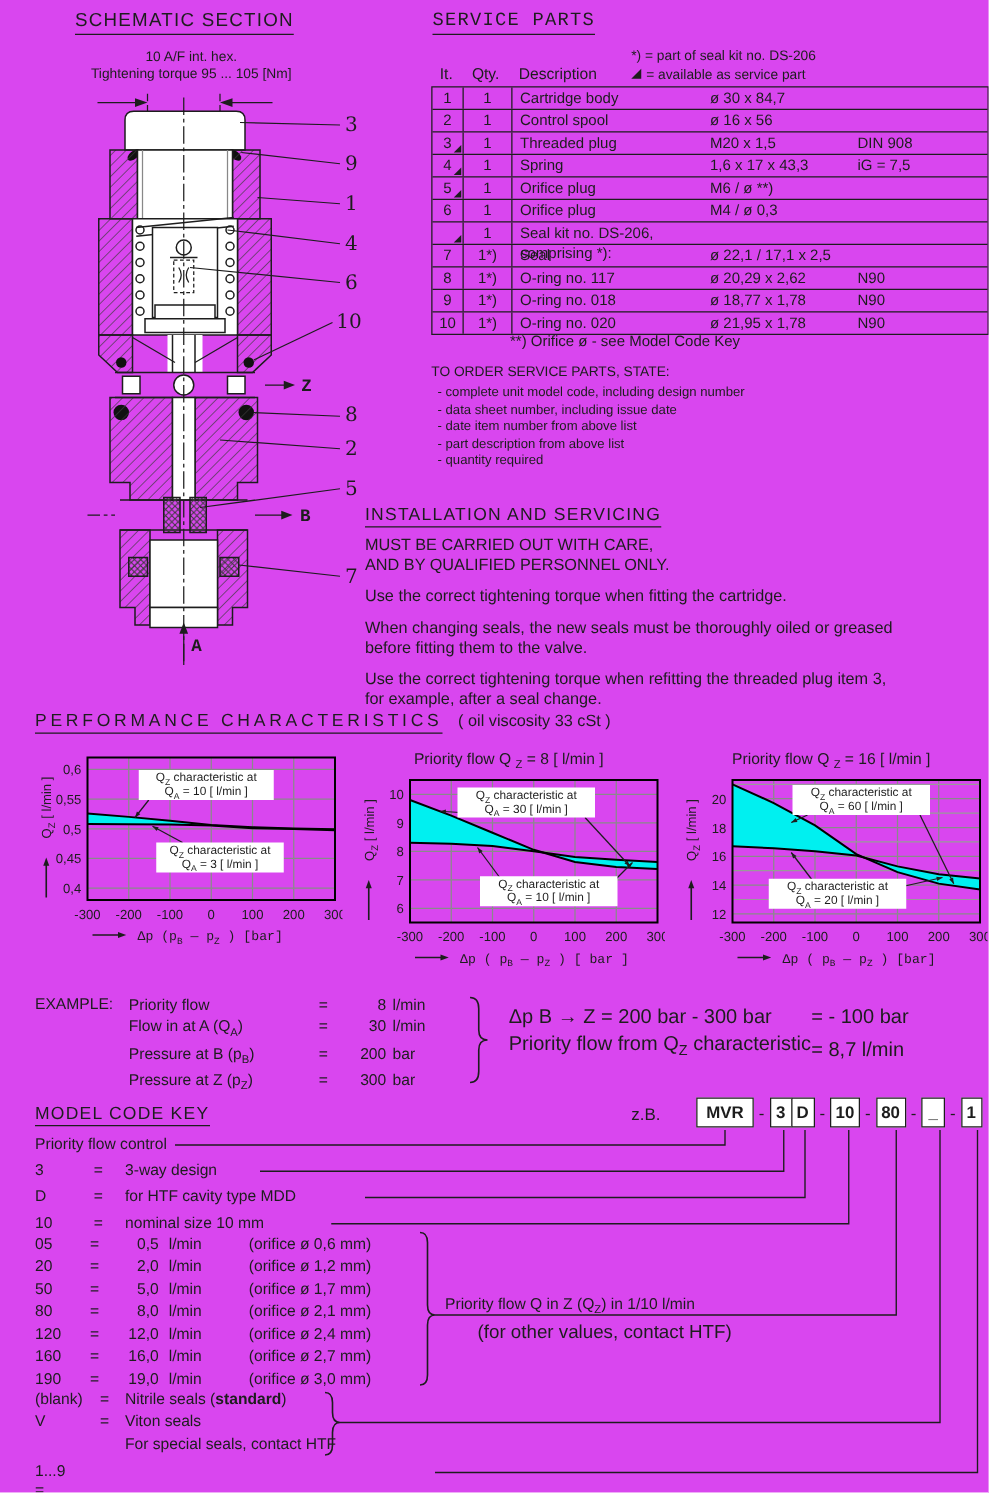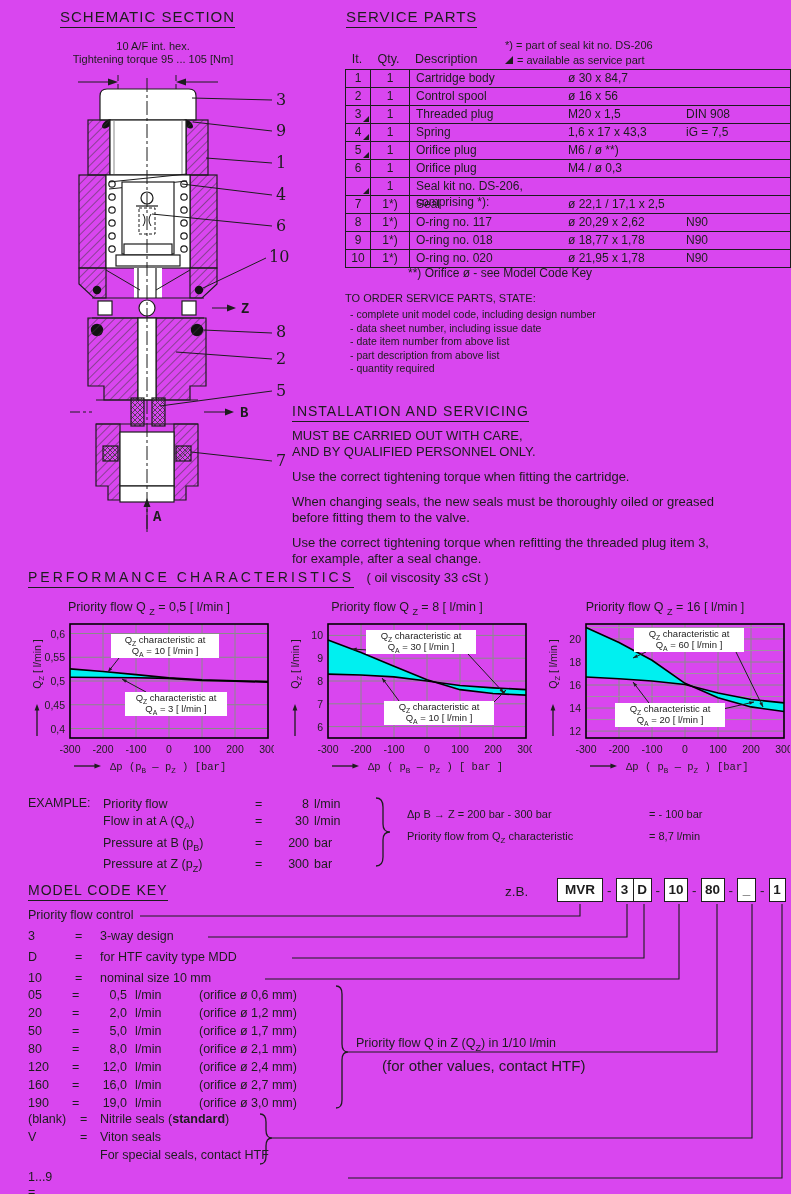--- a/index.html
+++ b/index.html
@@ -27,21 +27,21 @@
   .inst-p{font-size:13px;line-height:16px;margin:0 0 9px 0;white-space:pre-line;}
   
   .chart-title{font-size:12.5px;text-align:center;height:18px;}
   .chart-box{width:250px;}
   
   .ex-row{display:flex;font-size:12.5px;line-height:17px;}
   .ex-label{width:152px;}
   .ex-eq{width:14px;}
   .ex-num{width:40px;text-align:right;}
   .ex-unit{width:50px;padding-left:5px;}
-  .exr-row{display:flex;font-size:11px;line-height:16px;}
+  .exr-row{display:flex;font-size:16px;line-height:16px;align-items:flex-end;}
   .exr-left{width:242px;}
   
   .mc-boxrow{display:flex;align-items:center;font-size:13.5px;}
   .mc-box{border:1.4px solid #1d1d1d;height:22px;line-height:22px;text-align:center;margin:0 3px;padding:0 3px;background:#fff;font-weight:bold;}
   .mc-dash{margin:0 1px;}
   .mc-row{position:absolute;display:flex;font-size:12.5px;line-height:15px;background:transparent;}
   .mc-code{width:47px;}
   .mc-eq{width:25px;}
   .fl-code{width:44px;}
   .fl-eq{width:23px;}
@@ -186,21 +186,21 @@
       <text x="276" y="337">8</text>
       <text x="276" y="364">2</text>
       <text x="276" y="396">5</text>
       <text x="276" y="466">7</text>
       <text x="241" y="313" font-family="Liberation Mono, monospace" font-weight="bold" font-size="14">Z</text>
       <text x="240" y="417" font-family="Liberation Mono, monospace" font-weight="bold" font-size="14">B</text>
       <text x="153" y="521" font-family="Liberation Mono, monospace" font-weight="bold" font-size="14">A</text>
     </g>
   </svg>
 
-  <div class="abs sec-title" style="left:346px;top:8px;">SERVICE PARTS</div>
+  <div class="abs sec-title" style="left:346px;top:8px;font-family:Liberation Mono, monospace;">SERVICE PARTS</div>
   <div class="abs sp-legend" style="left:505px;top:38px;">
     <div>*) = part of seal kit no. DS-206</div>
     <div><span class="tri"></span><span>= available as service part</span></div>
   </div>
   <div class="abs sp-head" style="left:345px;top:52px;width:446px;">
     <div style="width:24px;text-align:center;">It.</div>
     <div style="width:39px;text-align:center;">Qty.</div>
     <div style="padding-left:7px;">Description</div>
   </div>
   <div class="abs sp-table" style="left:345px;top:69px;width:444px;">
@@ -315,21 +315,20 @@
       <p class="inst-p">Use the correct tightening torque when refitting the threaded plug item 3,
 for example, after a seal change.</p>
     </div>
 
   <div class="abs" style="left:28px;top:568px;">
     <span class="sec-title" style="font-size:14px;letter-spacing:3px;">PERFORMANCE CHARACTERISTICS</span>
     <span style="font-size:13px;margin-left:8px;">( oil viscosity 33 cSt )</span>
   </div>
 
   <div class="abs chart-box" style="left:24px;top:600px;">
-    <div class="chart-title">Priority flow Q <span class="sub">Z</span> = 0,5 [ l/min ]</div>
     <svg id="chart-svg-0" width="250" height="170">
         <line x1="79" y1="6" x2="79" y2="120" stroke="#8a8a8a" stroke-width="1"></line>
         <line x1="112" y1="6" x2="112" y2="120" stroke="#8a8a8a" stroke-width="1"></line>
         <line x1="145" y1="6" x2="145" y2="120" stroke="#8a8a8a" stroke-width="1"></line>
         <line x1="178" y1="6" x2="178" y2="120" stroke="#8a8a8a" stroke-width="1"></line>
         <line x1="211" y1="6" x2="211" y2="120" stroke="#8a8a8a" stroke-width="1"></line>
         <line x1="46" y1="110.5" x2="244" y2="110.5" stroke="#8a8a8a" stroke-width="1"></line>
         <line x1="46" y1="86.74999999999999" x2="244" y2="86.74999999999999" stroke="#8a8a8a" stroke-width="1"></line>
         <line x1="46" y1="63" x2="244" y2="63" stroke="#8a8a8a" stroke-width="1"></line>
         <line x1="46" y1="39.24999999999998" x2="244" y2="39.24999999999998" stroke="#8a8a8a" stroke-width="1"></line>

